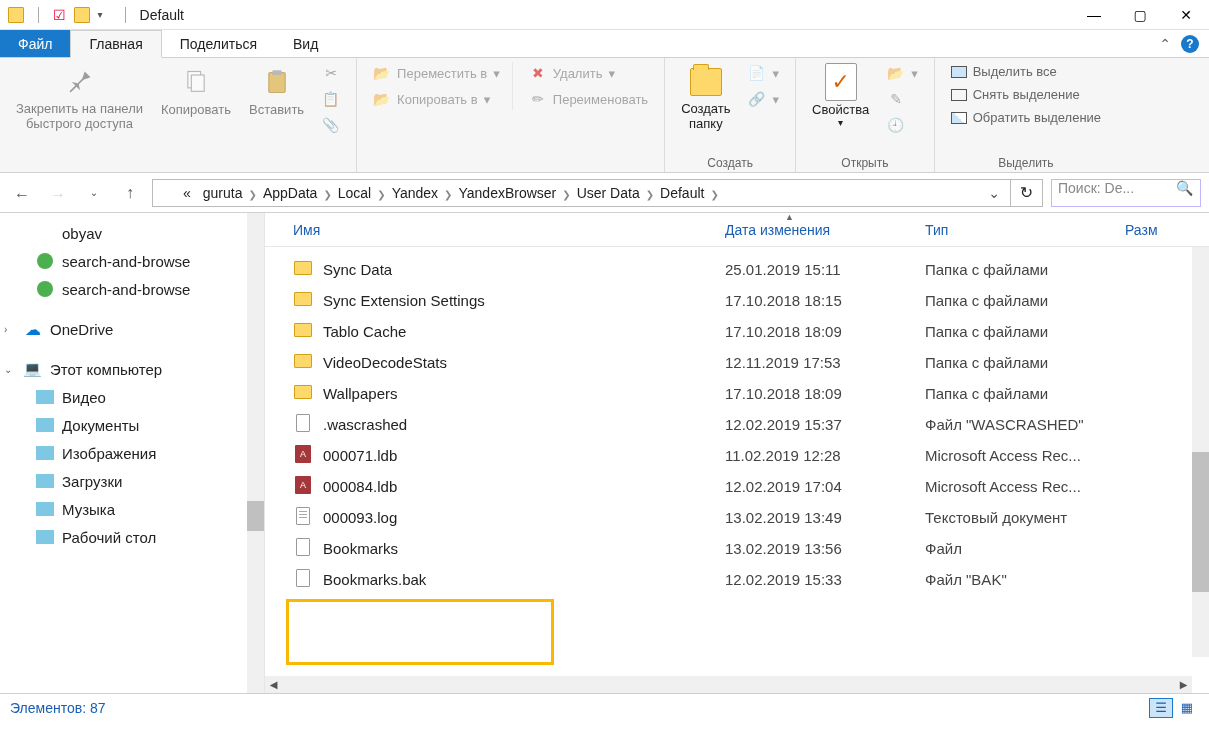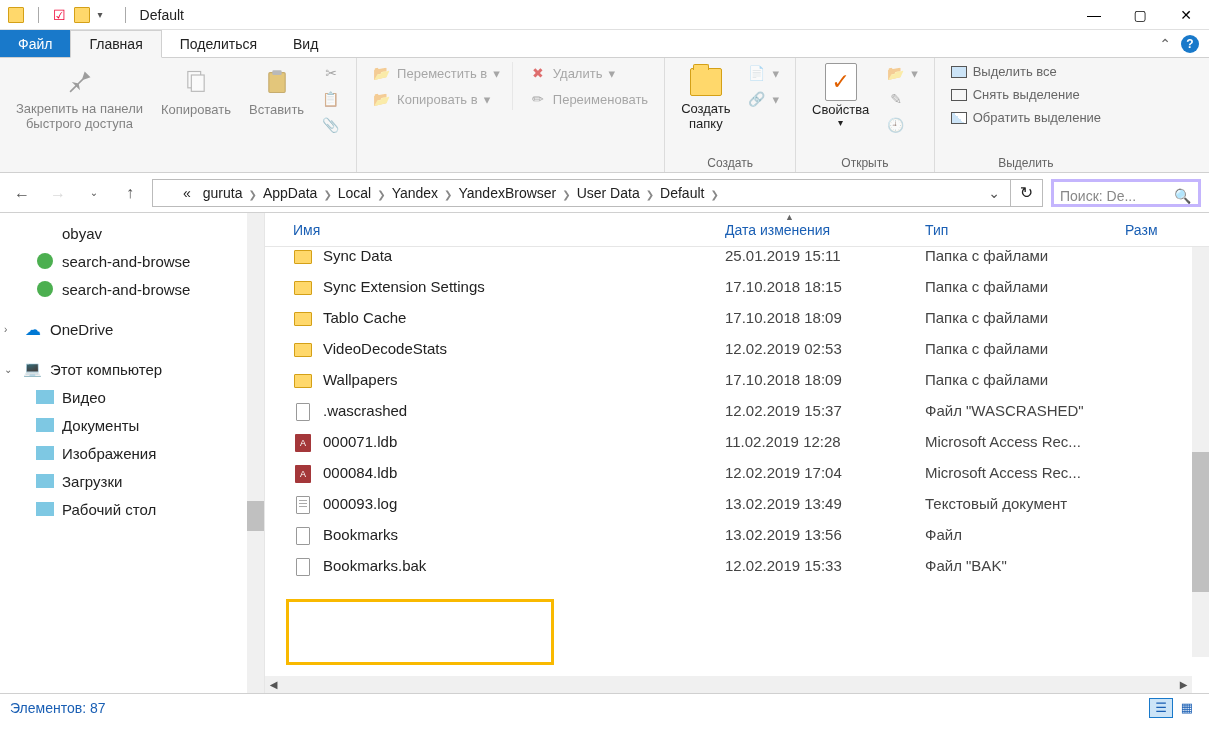--- a/index.html
+++ b/index.html
@@ -43,21 +43,21 @@
 
 
 .navbar { height: 40px; display: flex; align-items: center; padding: 4px 8px; gap: 8px; border-bottom: 1px solid #d0d0d0; }
 .navbtn { width: 28px; height: 28px; display: flex; align-items: center; justify-content: center; cursor: pointer; font-size: 16px; color: #555; }
 .navbtn.disabled { color: #bbb; }
 .addressbar { flex: 1; height: 28px; border: 1px solid #bbb; display: flex; align-items: center; padding: 0 4px; gap: 4px; }
 .addressbar .crumb { padding: 2px 4px; cursor: pointer; font-size: 14px; }
 .addressbar .sep { color: #888; font-size: 10px; padding: 0 2px; }
 .addressbar .addrdd { margin-left: auto; padding: 0 6px; color: #555; }
 .refresh { width: 32px; height: 28px; border: 1px solid #bbb; border-left: none; display: flex; align-items: center; justify-content: center; cursor: pointer; font-size: 16px; margin-left: -8px; }
-.searchbox { width: 150px; height: 28px; border: 3px solid #c4b5fd; display: flex; align-items: flex-end; padding: 0 6px; color: #888; font-size: 14px; }
+.searchbox { width: 150px; height: 28px; border: 1px solid #c4b5fd; display: flex; align-items: flex-start; padding: 0 6px; color: #888; font-size: 14px; }
 .searchbox .sic { margin-left: auto; }
 
 
 .mainarea { display: flex; height: 480px; }
 .sidebar { width: 265px; border-right: 1px solid #e6e6e6; overflow-y: auto; padding: 6px 4px; position: relative; }
 .sb-item { display: flex; align-items: center; gap: 8px; padding: 5px 6px 5px 32px; cursor: pointer; font-size: 15px; }
 .sb-item.lvl0 { padding-left: 16px; }
 .sb-item .exp { width: 12px; font-size: 10px; color: #666; margin-left: -16px; }
 .sb-ic { width: 18px; height: 18px; display: inline-flex; align-items: center; justify-content: center; }
 .sb-scroll { position: absolute; right: 0; top: 0; width: 17px; height: 100%; background: #f0f0f0; }
@@ -66,21 +66,21 @@
 .filelist { flex: 1; position: relative; overflow: hidden; }
 .colheaders { height: 34px; display: flex; align-items: center; border-bottom: 1px solid #e6e6e6; font-size: 14px; color: #1a5fb4; }
 .colheaders .col { padding: 0 20px; cursor: pointer; height: 100%; display: flex; align-items: center; text-align: center; }
 .colheaders .col-name { width: 440px; padding-left: 28px; }
 .colheaders .sort-ind { position: absolute; left: 520px; top: -1px; font-size: 9px; color: #666; }
 .colheaders .col-date { width: 200px; }
 .colheaders .col-type { width: 200px; }
 .colheaders .col-size { width: 60px; }
 
 .rows { }
-.row { display: flex; align-items: flex-start; height: 31px; padding-left: 28px; font-size: 15px; cursor: pointer; }
+.row { display: flex; align-items: flex-end; height: 31px; padding-left: 28px; font-size: 15px; cursor: pointer; }
 .row .ic { width: 20px; height: 20px; margin-right: 10px; display: inline-flex; align-items: center; justify-content: center; }
 .row .name { width: 402px; overflow: hidden; text-overflow: ellipsis; white-space: nowrap; }
 .row .date { width: 200px; color: #444; }
 .row .type { width: 200px; color: #444; overflow: hidden; text-overflow: ellipsis; white-space: nowrap; }
 .folder-sm { width: 18px; height: 14px; background: #ffd86b; border: 1px solid #d4a017; border-radius: 1px; }
 .file-sm { width: 14px; height: 18px; border: 1px solid #999; background: #fff; border-radius: 1px; }
 .access-sm { width: 16px; height: 18px; background: #a4373a; border-radius: 1px; color: #fff; font-size: 9px; display: flex; align-items: center; justify-content: center; }
 .txt-sm { width: 14px; height: 18px; border: 1px solid #999; background: #fff; border-radius: 1px; position: relative; }
 .txt-sm::after { content: ""; position: absolute; top: 3px; left: 2px; right: 2px; height: 1px; background: #aaa; box-shadow: 0 3px 0 #aaa, 0 6px 0 #aaa; }
 
@@ -349,20 +349,26 @@
         <div class="sb-item">
           <span class="sb-ic">
             <span class="folder-ic" style="width:18px;height:14px;background:#7ec8e3;border-color:#3a89b0"></span>
           </span>
           <span>Загрузки</span>
         </div>
         <div class="sb-item">
           <span class="sb-ic">
             <span class="folder-ic" style="width:18px;height:14px;background:#7ec8e3;border-color:#3a89b0"></span>
           </span>
+          <span>Музыка</span>
+        </div>
+        <div class="sb-item">
+          <span class="sb-ic">
+            <span class="folder-ic" style="width:18px;height:14px;background:#7ec8e3;border-color:#3a89b0"></span>
+          </span>
           <span>Рабочий стол</span>
         </div>
       </div>
     <div class="sb-scroll">
         <div class="thumb"></div>
       </div>
   </div>
 
   <div class="filelist">
     <div class="colheaders">
@@ -395,21 +401,21 @@
           </span>
           <span class="name">Tablo Cache</span>
           <span class="date">17.10.2018 18:09</span>
           <span class="type">Папка с файлами</span>
         </div>
         <div class="row">
           <span class="ic">
             <span class="folder-sm"></span>
           </span>
           <span class="name">VideoDecodeStats</span>
-          <span class="date">12.02.2019 02:53</span>
+          <span class="date">12.11.2019 17:53</span>
           <span class="type">Папка с файлами</span>
         </div>
         <div class="row">
           <span class="ic">
             <span class="folder-sm"></span>
           </span>
           <span class="name">Wallpapers</span>
           <span class="date">17.10.2018 18:09</span>
           <span class="type">Папка с файлами</span>
         </div>

